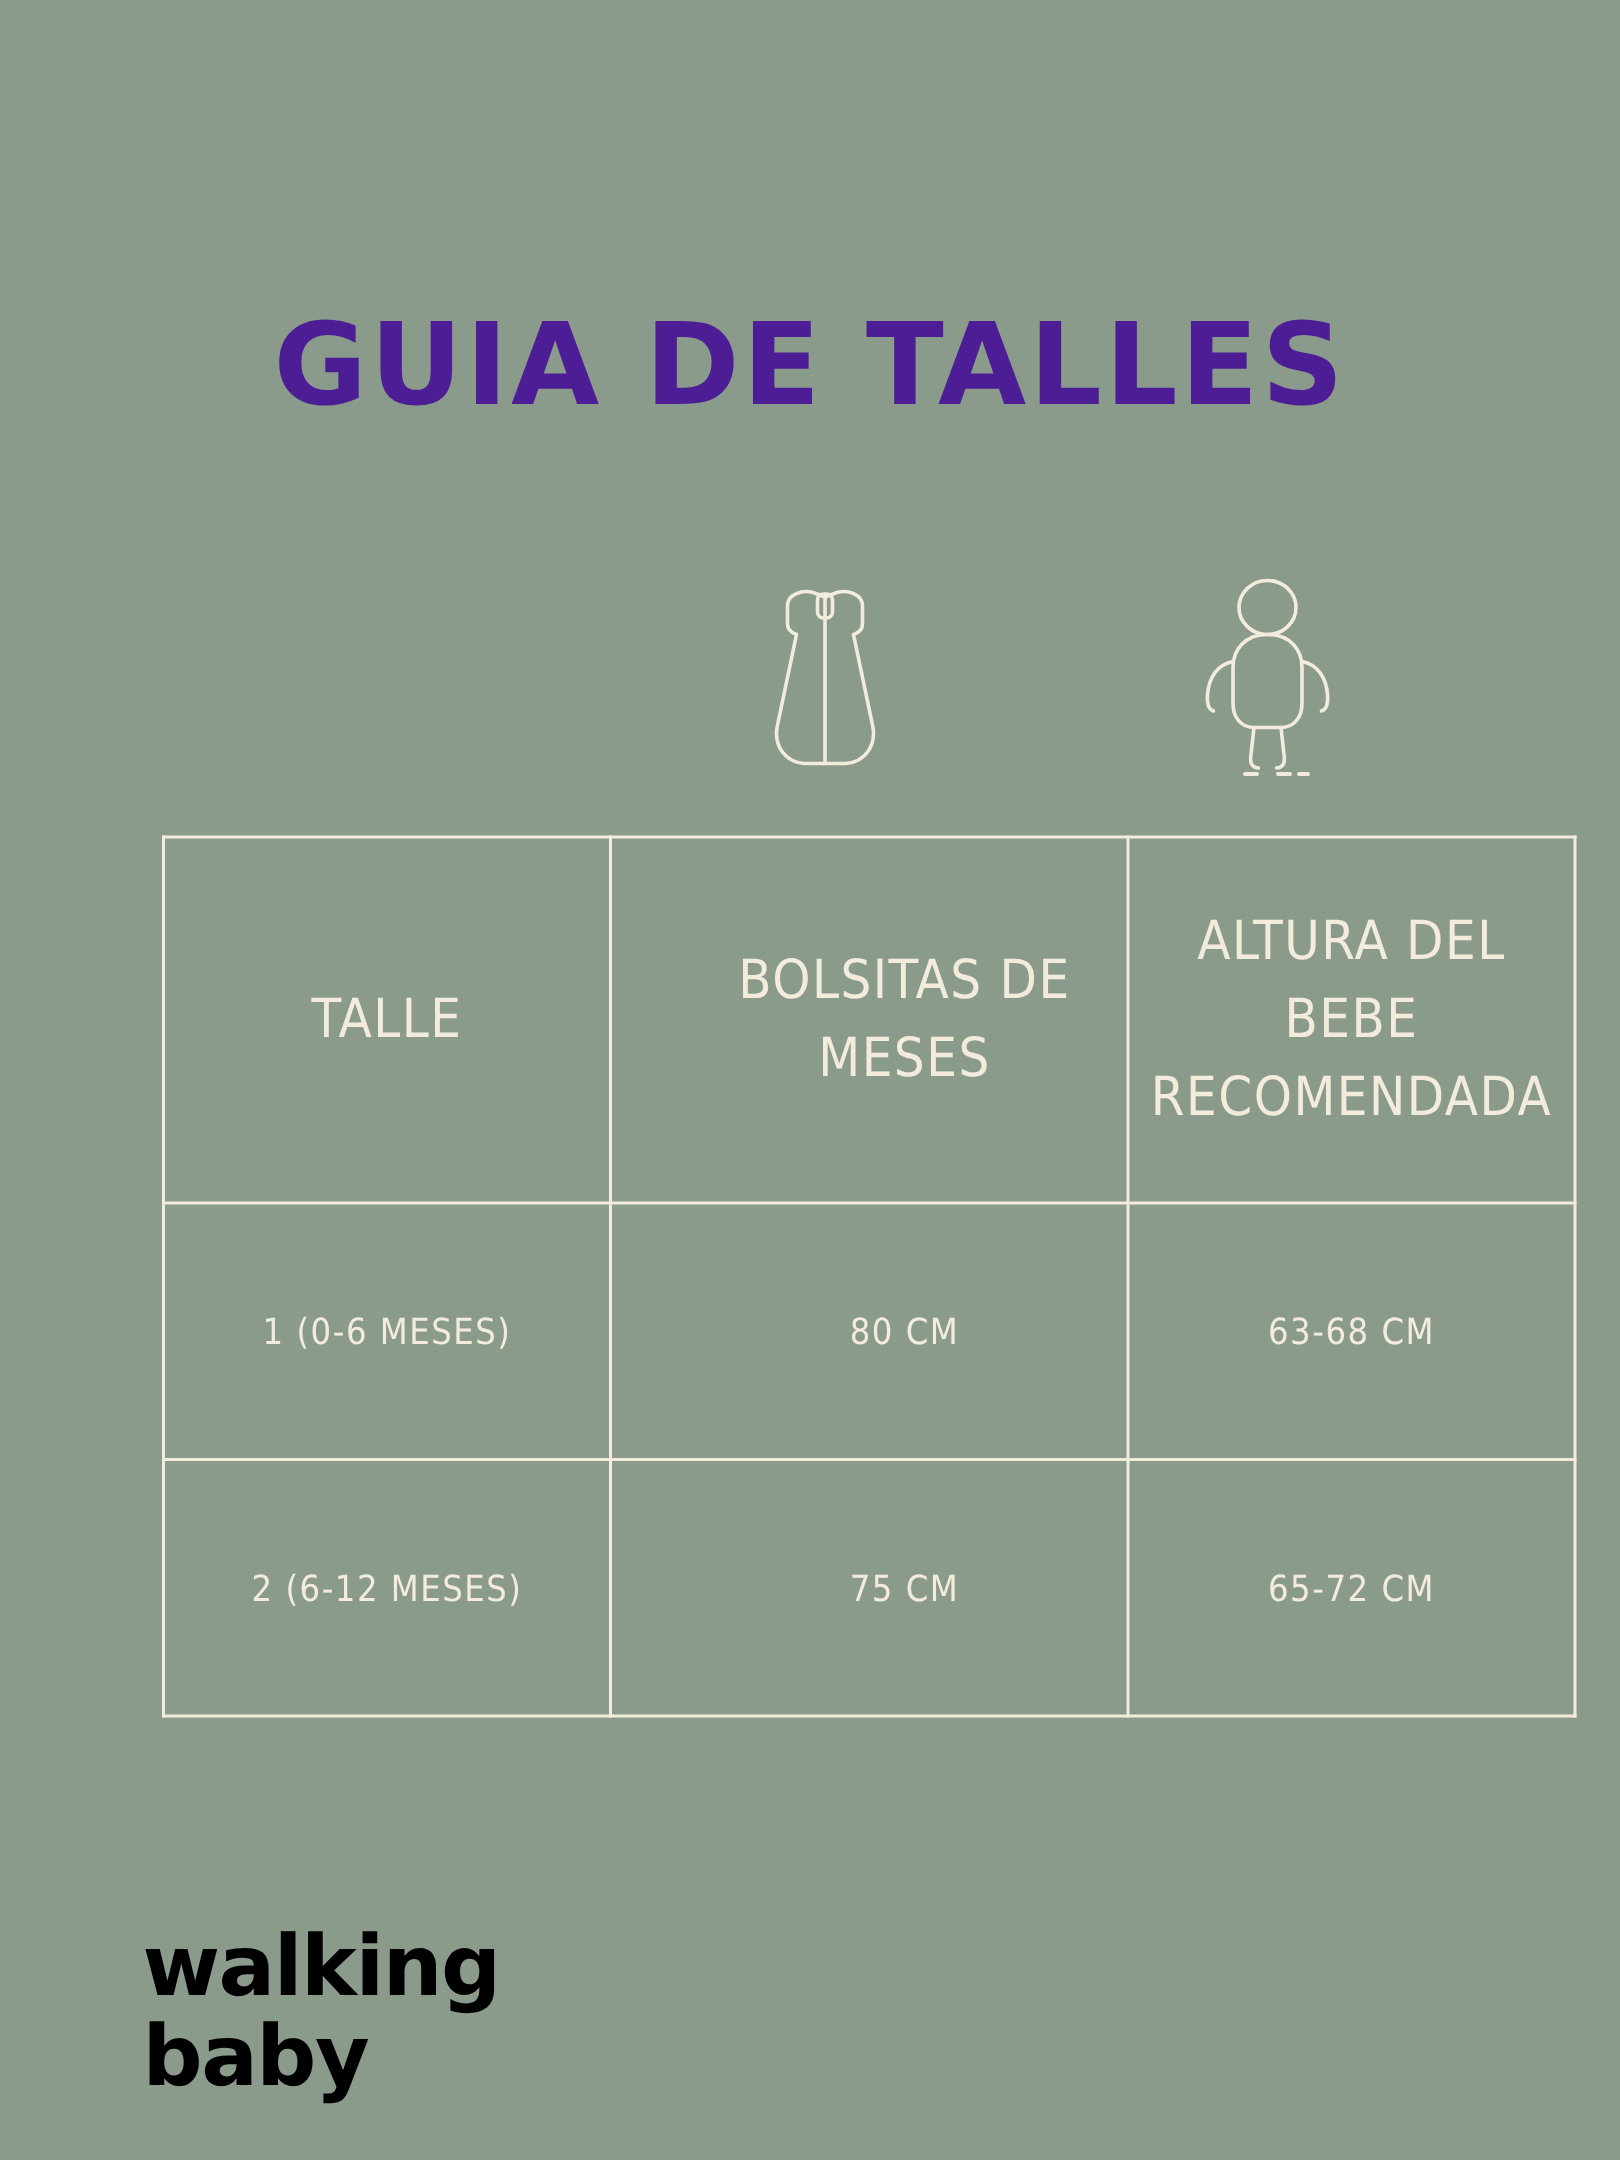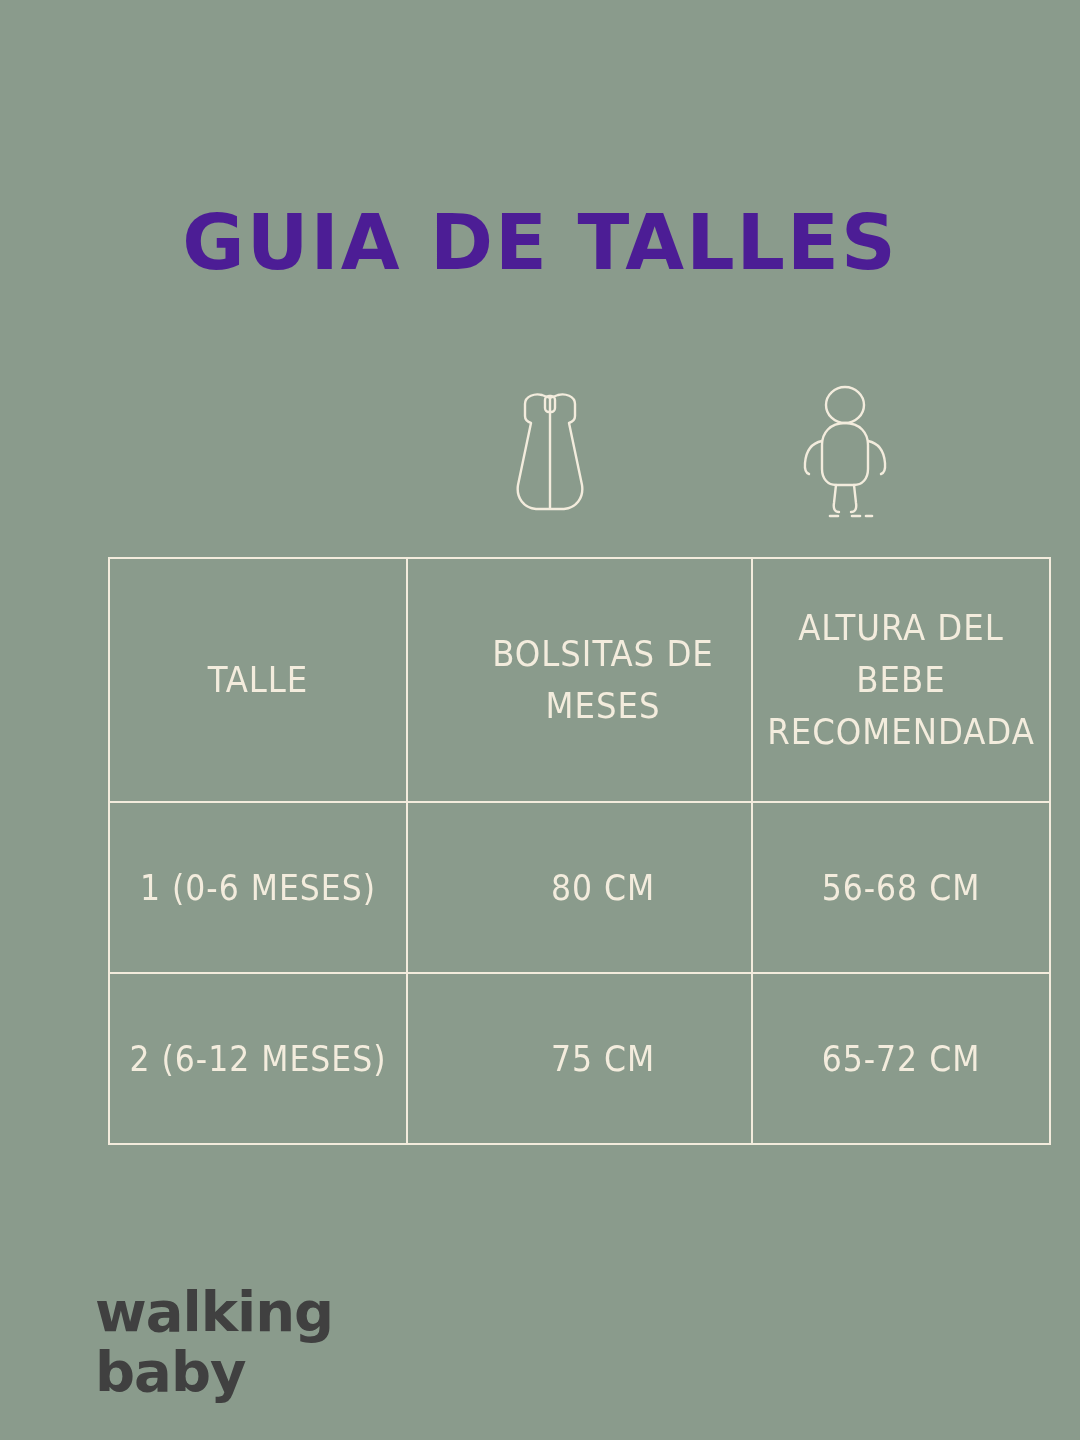--- a/index.html
+++ b/index.html
@@ -71,31 +71,31 @@
     font-weight: normal;
     letter-spacing: 1px;
   }
   .size-table thead td {
     height: 240px;
     font-size: 36px;
     line-height: 1.45;
   }
   .size-table tbody td {
     height: 167px;
-    font-size: 35px;
+    font-size: 24px;
   }
   .col-1 { width: 294px; }
   .col-2 { width: 294px; padding-left: 48px; }
   .col-3 { width: 294px; }
 
   .logo {
     position: absolute;
     left: 95px;
     top: 1282px;
-    color: #404040;
+    color: #000000;
     font-family: "DejaVu Sans", sans-serif;
     font-weight: bold;
     font-size: 56px;
     line-height: 1.08;
     letter-spacing: -1px;
   }
   .logo div { display: block; }
 </style>
 </head>
 <body>
@@ -138,21 +138,21 @@
         <td class="col-3">
           <span>ALTURA DEL BEBE</span><br>
           <span>RECOMENDADA</span>
         </td>
       </tr>
     </thead>
     <tbody>
       <tr>
         <td class="col-1">1 (0-6 MESES)</td>
         <td class="col-2">80 CM</td>
-        <td class="col-3">56-68 CM</td>
+        <td class="col-3">63-68 CM</td>
       </tr>
       <tr>
         <td class="col-1">2 (6-12 MESES)</td>
         <td class="col-2">75 CM</td>
         <td class="col-3">65-72 CM</td>
       </tr>
     </tbody>
   </table>
 
   <div class="logo">

